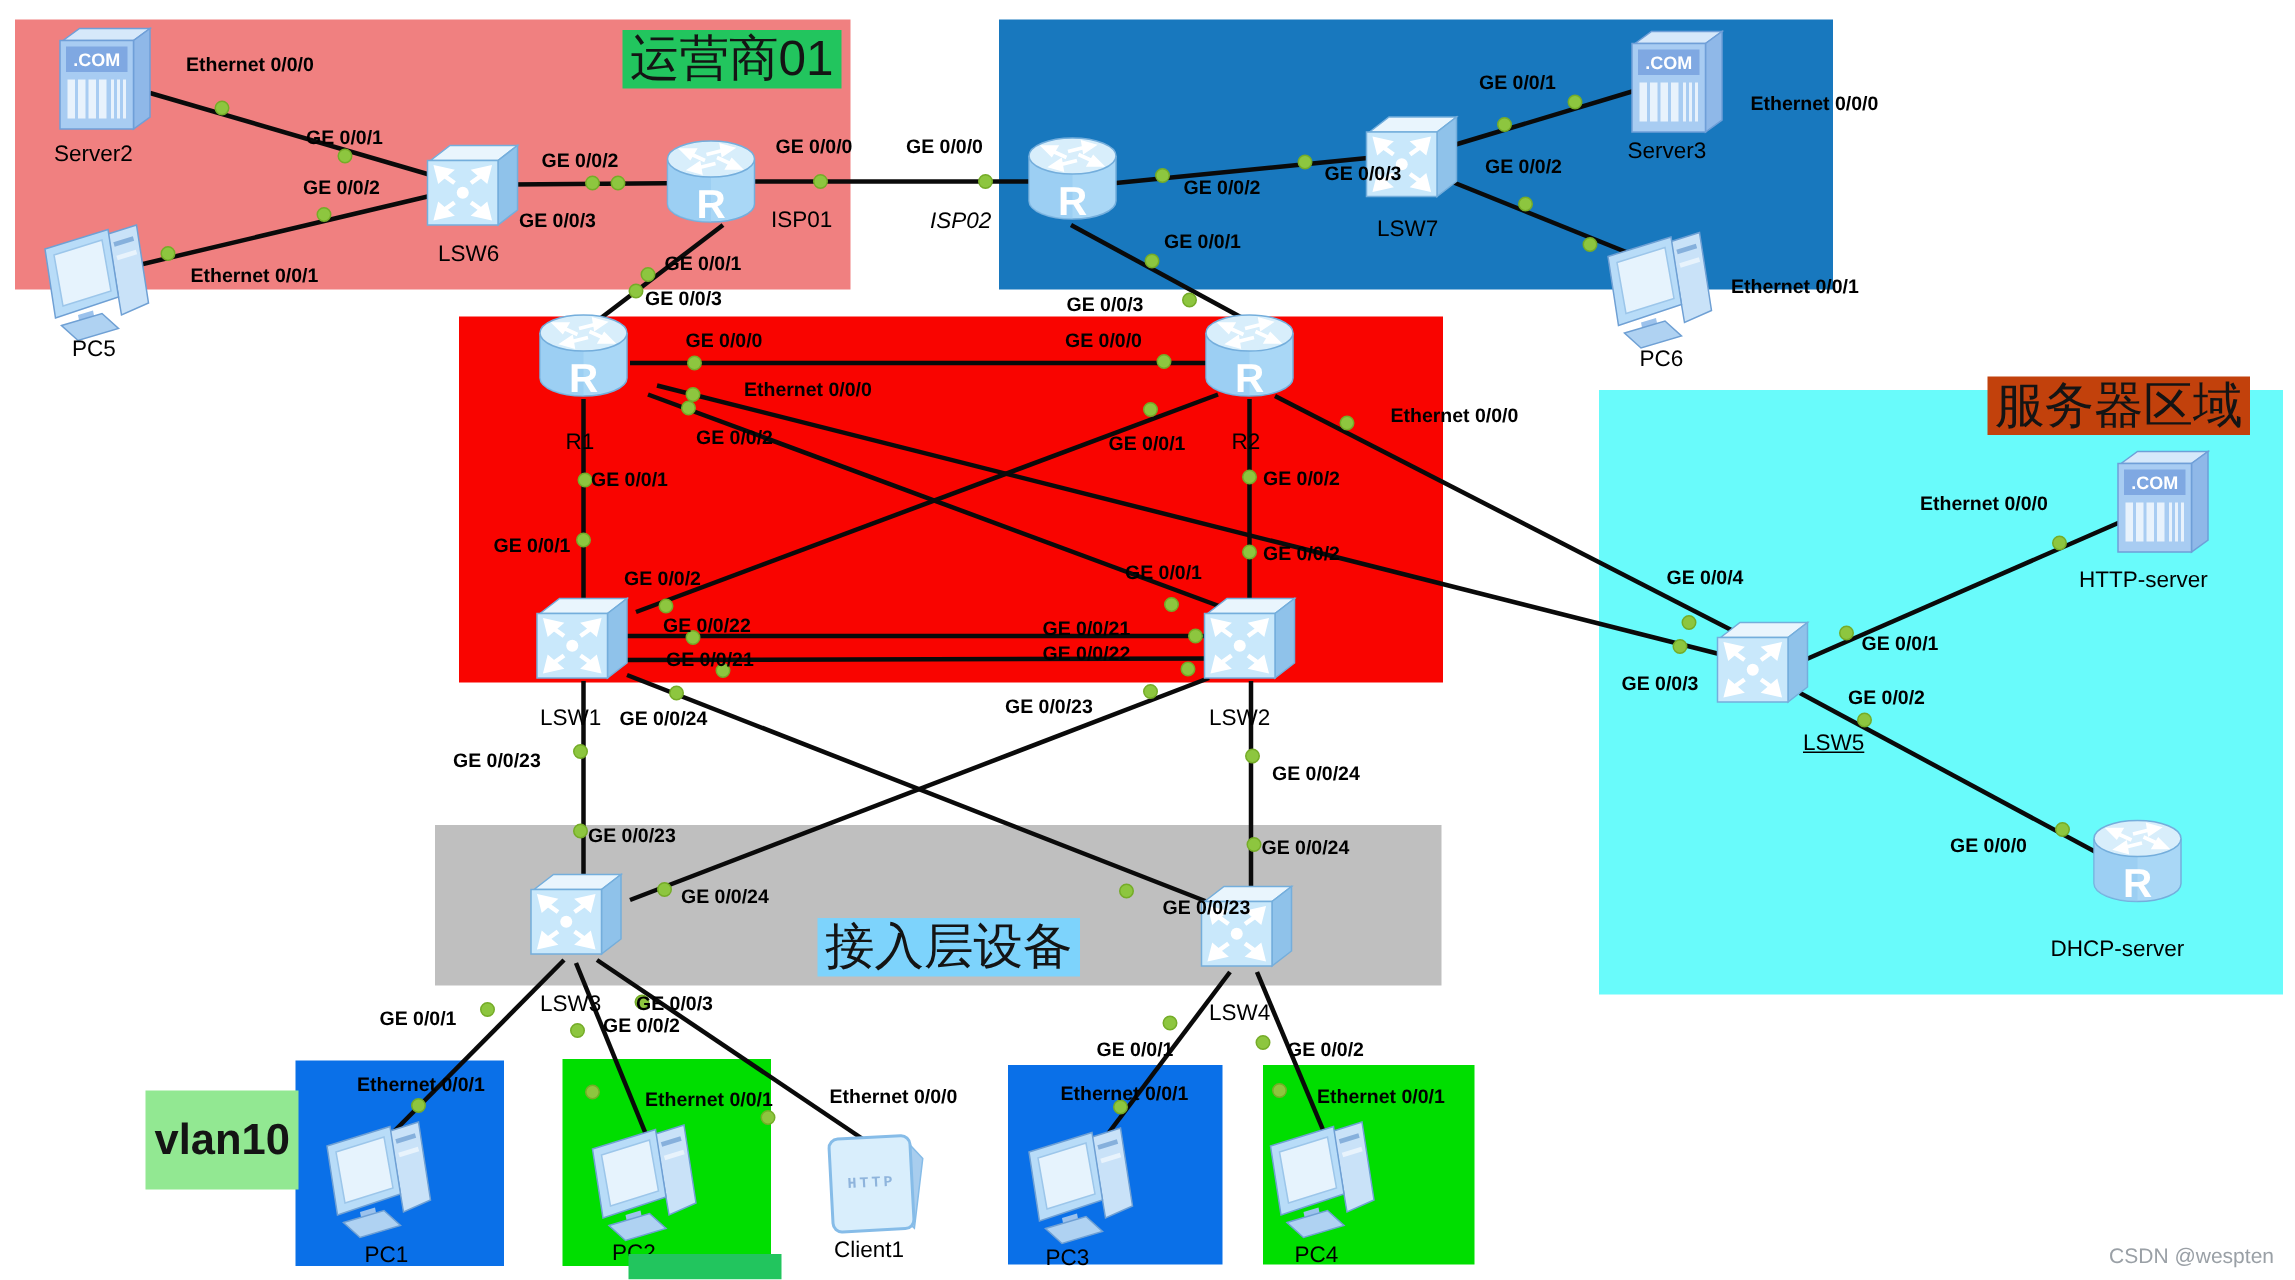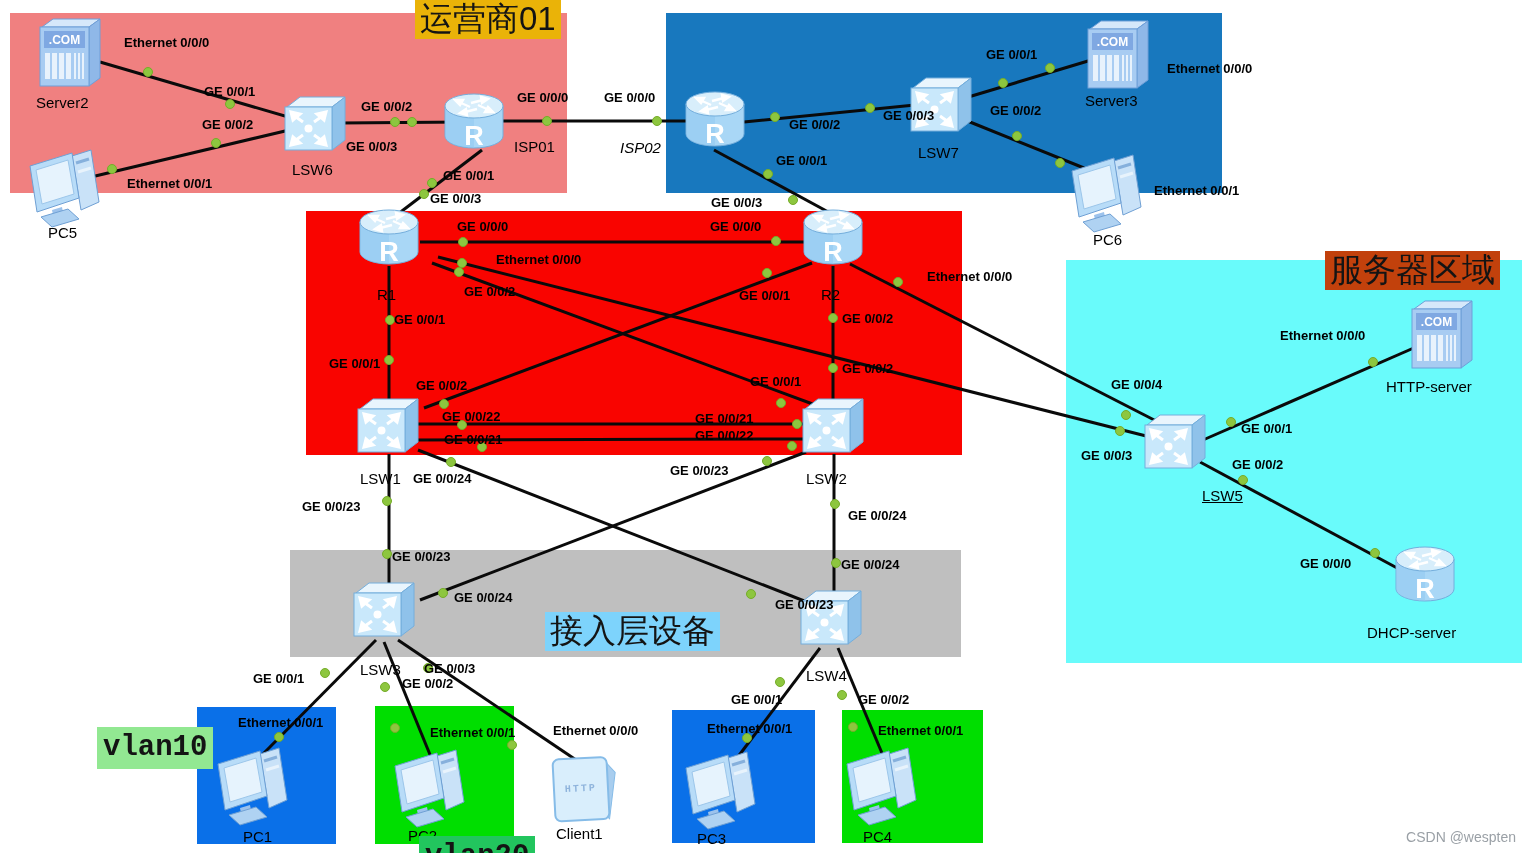--- a/index.html
+++ b/index.html
@@ -5,21 +5,21 @@
   html,body{margin:0;padding:0;background:#fff;}
   #canvas{position:relative;width:1530px;height:853px;background:#ffffff;overflow:hidden;
           font-family:"Liberation Sans",sans-serif;}
   .region{position:absolute;}
   #linklayer{position:absolute;left:0;top:0;z-index:5;}
   .dev{position:absolute;z-index:10;}
   .dev-label{position:absolute;z-index:12;font-size:15px;color:#000;white-space:nowrap;}
   .port-label{position:absolute;z-index:12;font-size:13px;font-weight:bold;color:#000;white-space:nowrap;}
   .region-label{position:absolute;z-index:14;background:#92E892;color:#141414;font-size:33px;
                 line-height:1.18;padding:0 5px;white-space:nowrap;}
-  .region-label.mono{font-family:Liberation Mono, monospace;font-weight:bold;font-size:29px;padding:4px 6px;}
+  .region-label.mono{font-family:Liberation Sans, sans-serif;font-weight:bold;font-size:29px;padding:16px 6px;}
   .watermark{position:absolute;right:14px;bottom:8px;z-index:20;color:#9aa0a6;font-size:14px;}
 </style>
 </head>
 <body>
 
 <div id="canvas">
   <svg id="linklayer" width="1530" height="853">
       <line x1="100" y1="62" x2="302" y2="121" stroke="#0a0a0a" stroke-width="3"></line>
       <line x1="70" y1="182" x2="302" y2="127" stroke="#0a0a0a" stroke-width="3"></line>
       <line x1="340" y1="123" x2="465" y2="122" stroke="#0a0a0a" stroke-width="3"></line>
@@ -492,18 +492,18 @@
     <div class="port-label" style="left: 430px; top: 725px;">Ethernet 0/0/1</div>
     <div class="port-label" style="left: 553px; top: 723px;">Ethernet 0/0/0</div>
     <div class="port-label" style="left: 707px; top: 721px;">Ethernet 0/0/1</div>
     <div class="port-label" style="left: 878px; top: 723px;">Ethernet 0/0/1</div>
     <div class="port-label" style="left: 1111px; top: 377px;">GE 0/0/4</div>
     <div class="port-label" style="left: 1081px; top: 448px;">GE 0/0/3</div>
     <div class="port-label" style="left: 1241px; top: 421px;">GE 0/0/1</div>
     <div class="port-label" style="left: 1232px; top: 457px;">GE 0/0/2</div>
     <div class="port-label" style="left: 1280px; top: 328px;">Ethernet 0/0/0</div>
     <div class="port-label" style="left: 1300px; top: 556px;">GE 0/0/0</div>
-    <div class="region-label" style="left: 415px; top: 0; background: #eab308;">运营商01</div>
+    <div class="region-label" style="left: 415px; top: 20px; background: #22c55e;">运营商01</div>
     <div class="region-label" style="left: 1325px; top: 251px; background: #c2410c;">服务器区域</div>
     <div class="region-label" style="left: 545px; top: 612px; background: #7dd3fc;">接入层设备</div>
     <div class="region-label mono" style="left: 97px; top: 727px; background: rgb(146, 232, 146);">vlan10</div>
     <div class="region-label mono" style="left: 419px; top: 836px; background: #22c55e;">vlan20</div>
   </div>
 
 </body></html>

